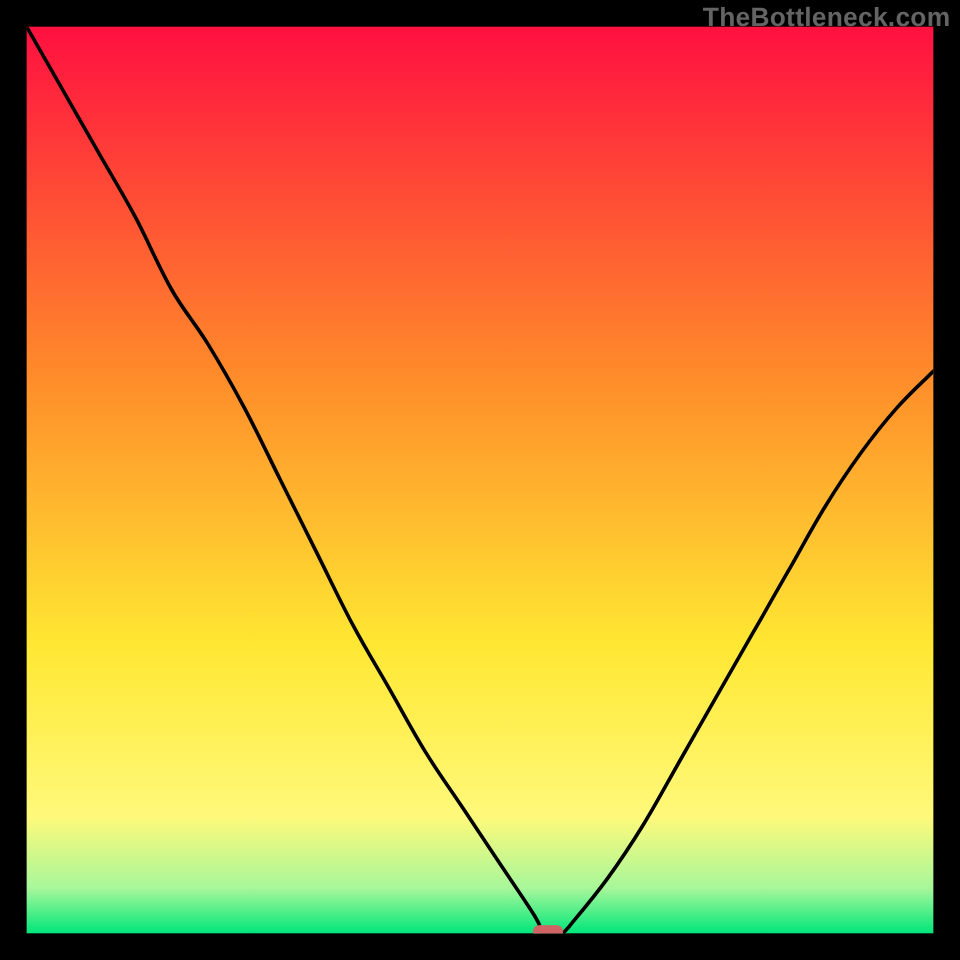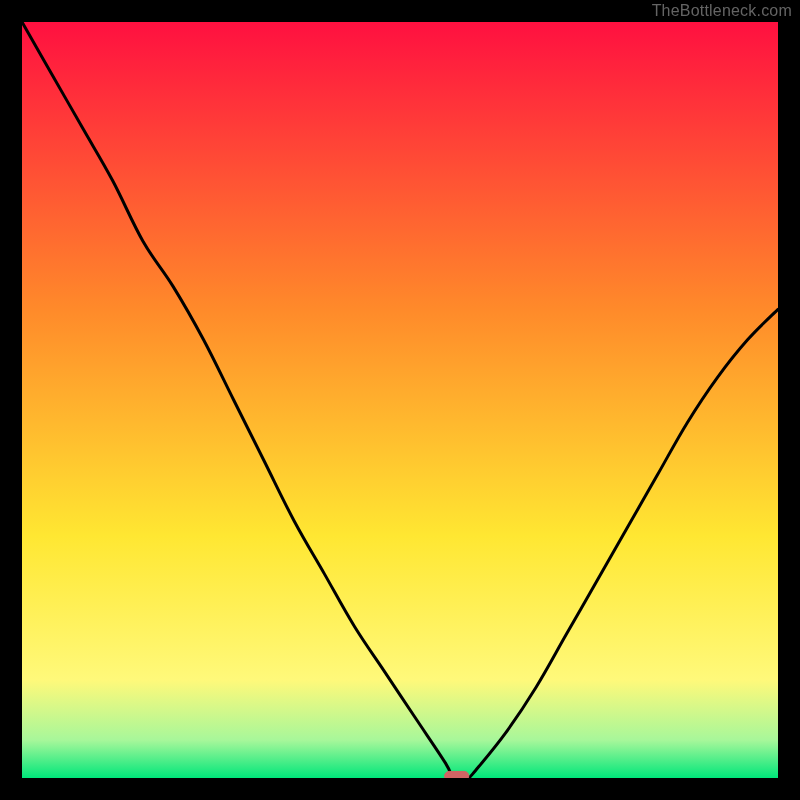--- a/index.html
+++ b/index.html
@@ -27,22 +27,22 @@
   .plot-area svg {
     display: block;
     width: 100%;
     height: 100%;
   }
   .watermark {
     position: absolute;
     top: 2px;
     right: 8px;
     color: #646464;
-    font-size: 16px;
-    font-weight: 400;
+    font-size: 22px;
+    font-weight: 700;
     letter-spacing: 0.2px;
   }
 </style>
 </head>
 <body>
 
 <div class="frame">
 
   <div class="plot-area">
     <svg viewBox="0 0 756 756" preserveAspectRatio="none">

